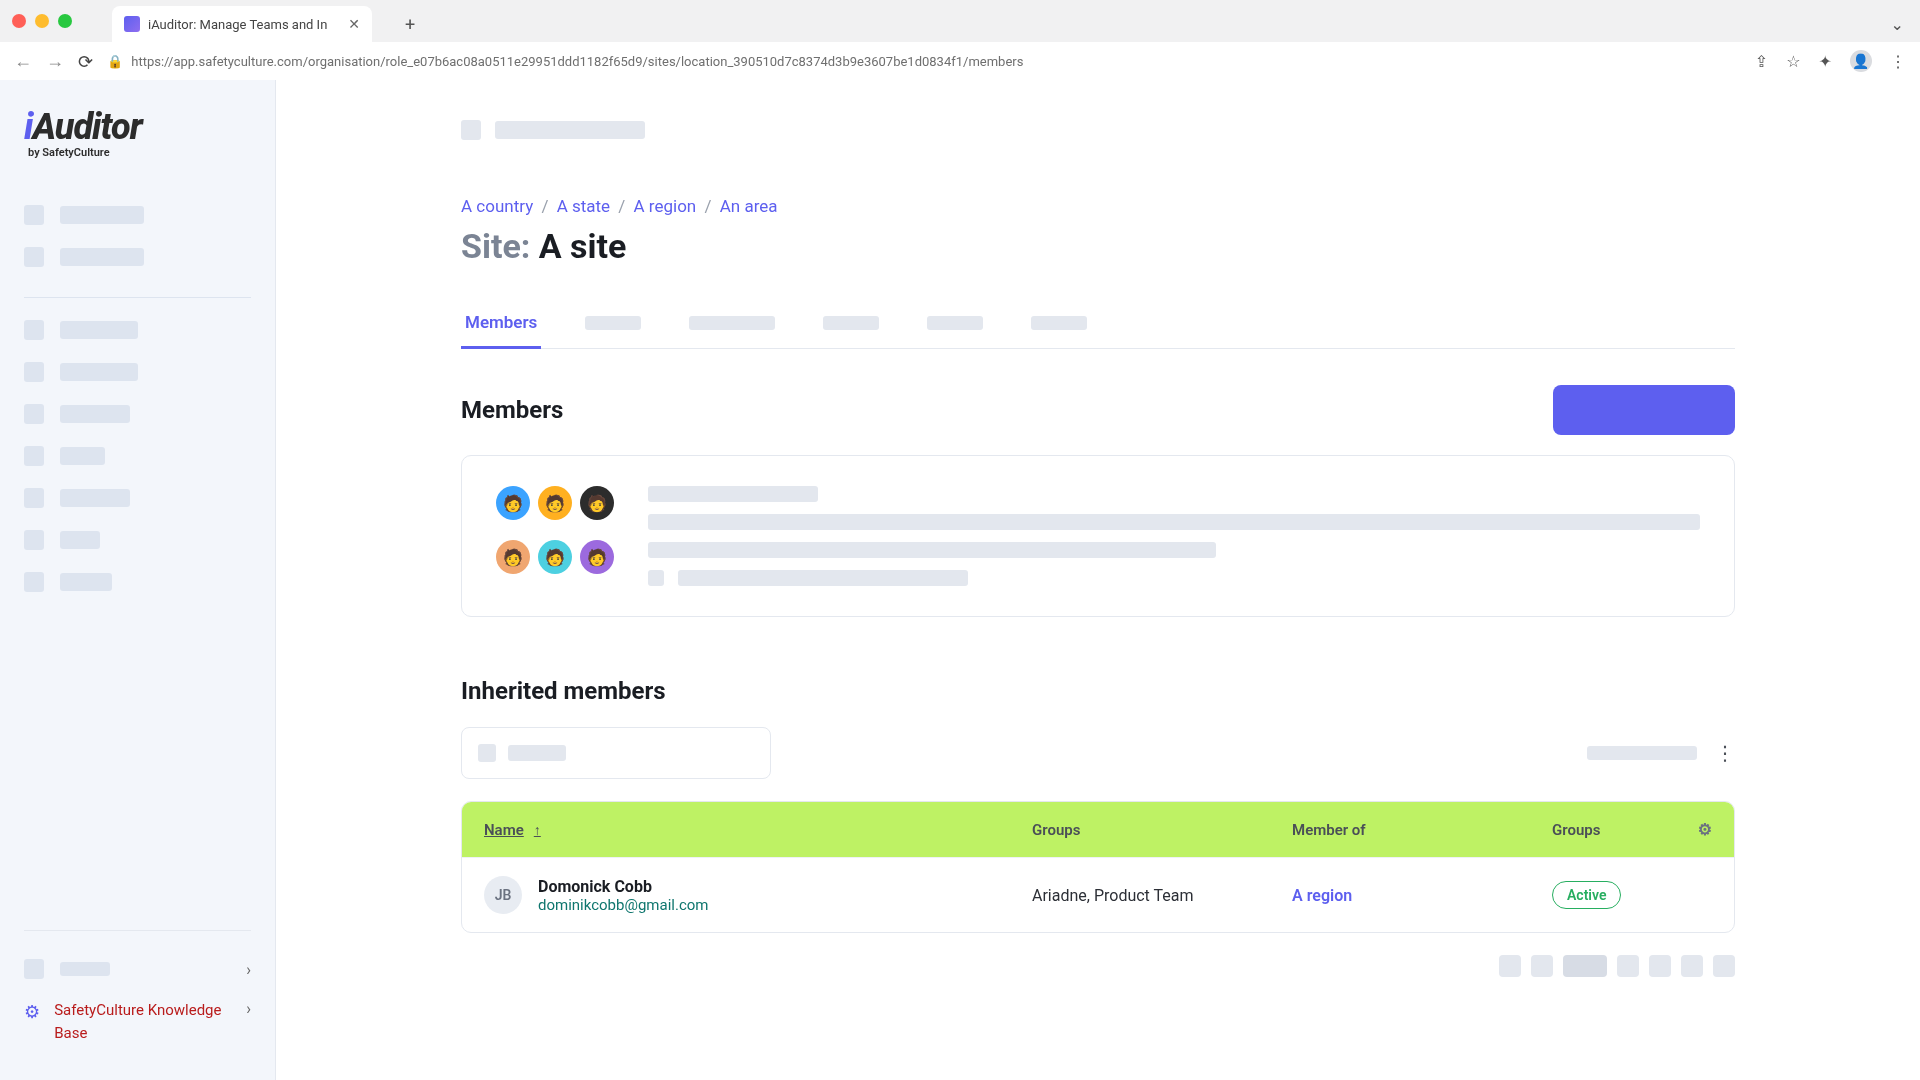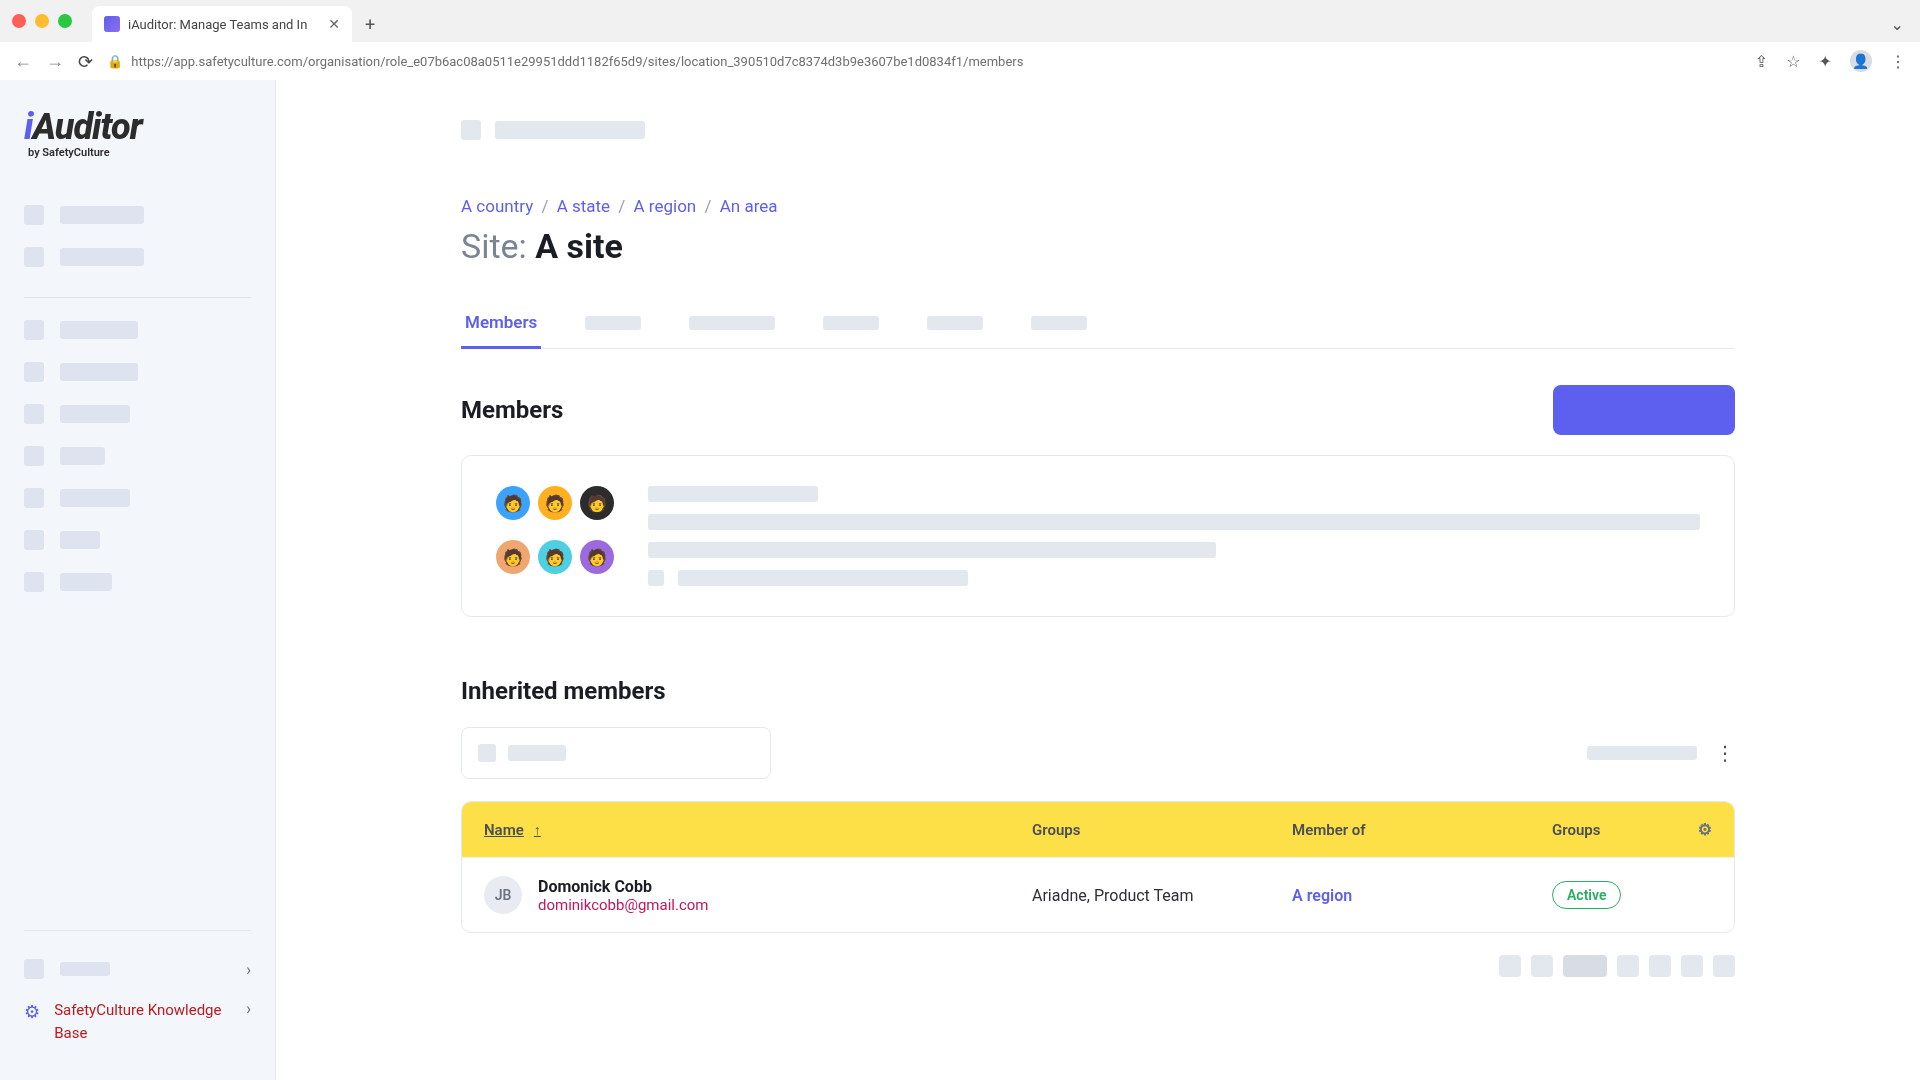--- a/index.html
+++ b/index.html
@@ -1,20 +1,20 @@
 <!DOCTYPE html>
 <html><head>
 <meta charset="utf-8">
 <style>
 * { margin: 0; padding: 0; box-sizing: border-box; font-family: -apple-system, BlinkMacSystemFont, "Segoe UI", Roboto, sans-serif; }
 body { background: #fff; width: 1920px; height: 1080px; overflow: hidden; }
 
 
 .browser-chrome { height: 80px; background: #f1f1f2; border-bottom: 1px solid #d8d8d9; }
-.tab-strip { height: 42px; display: flex; align-items: center; padding-left: 12px; gap: 4px; }
+.tab-strip { height: 42px; display: flex; align-items: center; padding-left: 12px; gap: 24px; }
 .traffic-lights { display: flex; gap: 9px; margin-right: 16px; }
 .tlight { width: 14px; height: 14px; border-radius: 50%; }
 .tlight.red { background: #ff5f57; }
 .tlight.yellow { background: #febc2e; }
 .tlight.green { background: #28c840; }
 .browser-tab { background: #fff; border-radius: 8px 8px 0 0; height: 36px; padding: 0 12px; display: flex; align-items: center; gap: 8px; min-width: 260px; margin-top: 6px; }
 .favicon { width: 16px; height: 16px; border-radius: 3px; background: linear-gradient(135deg,#5d5fef,#8f6ef0); }
 .tab-title { font-size: 13px; color: #444; white-space: nowrap; overflow: hidden; text-overflow: ellipsis; flex: 1; }
 .tab-close { font-size: 14px; color: #666; cursor: pointer; }
 .new-tab { width: 28px; height: 28px; display:flex; align-items:center; justify-content:center; color:#555; font-size:18px; cursor:pointer; margin-top:6px; }
@@ -55,21 +55,21 @@
 
 .bc-ph { display:flex; align-items:center; gap:14px; margin-bottom:56px; }
 .bc-ph .icon-ph { width:20px; height:20px; background:#e3e7ee; border-radius:3px; }
 .bc-ph .text-ph { width:150px; height:18px; background:#e3e7ee; border-radius:3px; }
 
 .breadcrumbs { font-size:17px; margin-bottom:10px; }
 .breadcrumbs a { color:#5d5fef; text-decoration:none; cursor:pointer; }
 .breadcrumbs .sep { color:#9aa1ad; margin:0 4px; }
 
 .page-title { font-size:34px; font-weight:700; color:#1a1d23; margin-bottom:32px; }
-.page-title .prefix { color:#7b8494; font-weight:400; }
+.page-title .prefix { color:#7b8494; font-weight:700; }
 
 .tabs { display:flex; gap:40px; border-bottom:1px solid #e4e8ef; margin-bottom:36px; }
 .tab { padding:14px 4px; font-size:17px; font-weight:600; color:#7b8494; cursor:pointer; position:relative; }
 .tab.active { color:#5d5fef; }
 .tab.active::after { content:""; position:absolute; left:0; right:0; bottom:-1px; height:3px; background:#5d5fef; }
 .tab-ph { width:56px; height:14px; background:#e3e7ee; border-radius:3px; }
 .tab-ph.wide { width:86px; }
 .tab-ph-wrap { padding:18px 4px; }
 
 .section-head { display:flex; align-items:center; justify-content:space-between; margin-bottom:20px; }
@@ -90,32 +90,32 @@
 
 .filter-row { display:flex; align-items:center; justify-content:space-between; margin-bottom:22px; }
 .search-box { border:1px solid #e4e8ef; border-radius:8px; height:52px; width:310px; display:flex; align-items:center; padding:0 16px; gap:12px; }
 .search-box .icon-ph { width:18px; height:18px; background:#e3e7ee; border-radius:3px; }
 .search-box .text-ph { width:58px; height:16px; background:#e3e7ee; border-radius:3px; }
 .filter-right { display:flex; align-items:center; gap:18px; }
 .filter-right .text-ph { width:110px; height:14px; background:#e3e7ee; border-radius:3px; }
 .more-vert { font-size:20px; color:#4a4f57; cursor:pointer; }
 
 .table { border:1px solid #e4e8ef; border-radius:10px; overflow:hidden; }
-.thead { background:#fde047; display:grid; grid-template-columns: 1fr 260px 260px 160px; padding:18px 22px; align-items:center; }
+.thead { background:#bef264; display:grid; grid-template-columns: 1fr 260px 260px 160px; padding:18px 22px; align-items:center; }
 .th { font-size:15px; font-weight:600; color:#4a4f57; display:flex; align-items:center; gap:10px; }
 .th.sorted { text-decoration:underline; cursor:pointer; }
 .sort-arrow { font-size:14px; }
 .th-last { display:flex; align-items:center; justify-content:space-between; }
 .gear-sm { color:#6b7280; cursor:pointer; font-size:16px; }
 
 .trow { display:grid; grid-template-columns: 1fr 260px 260px 160px; padding:18px 22px; align-items:center; border-top:1px solid #eef1f6; }
 .user-cell { display:flex; align-items:center; gap:16px; }
 .avatar-init { width:38px; height:38px; border-radius:50%; background:#e8ecf2; color:#6b7280; font-size:14px; font-weight:600; display:flex; align-items:center; justify-content:center; }
 .user-name { font-size:16px; font-weight:700; color:#1a1d23; }
-.user-email { font-size:15px; color:#be185d; }
+.user-email { font-size:15px; color:#0f766e; }
 .cell { font-size:16px; color:#2c2f36; }
 .cell.link { color:#5d5fef; font-weight:600; cursor:pointer; }
 .status-pill { border:1.5px solid #27ae60; color:#27ae60; font-size:14px; font-weight:600; padding:5px 14px; border-radius:999px; display:inline-block; }
 
 .pager-ph { display:flex; gap:10px; justify-content:flex-end; margin-top:22px; }
 .pager-ph .pg { width:22px; height:22px; background:#e3e7ee; border-radius:4px; }
 .pager-ph .pg.active { width:44px; background:#d7dce5; }
 </style>
 </head>
 <body>

